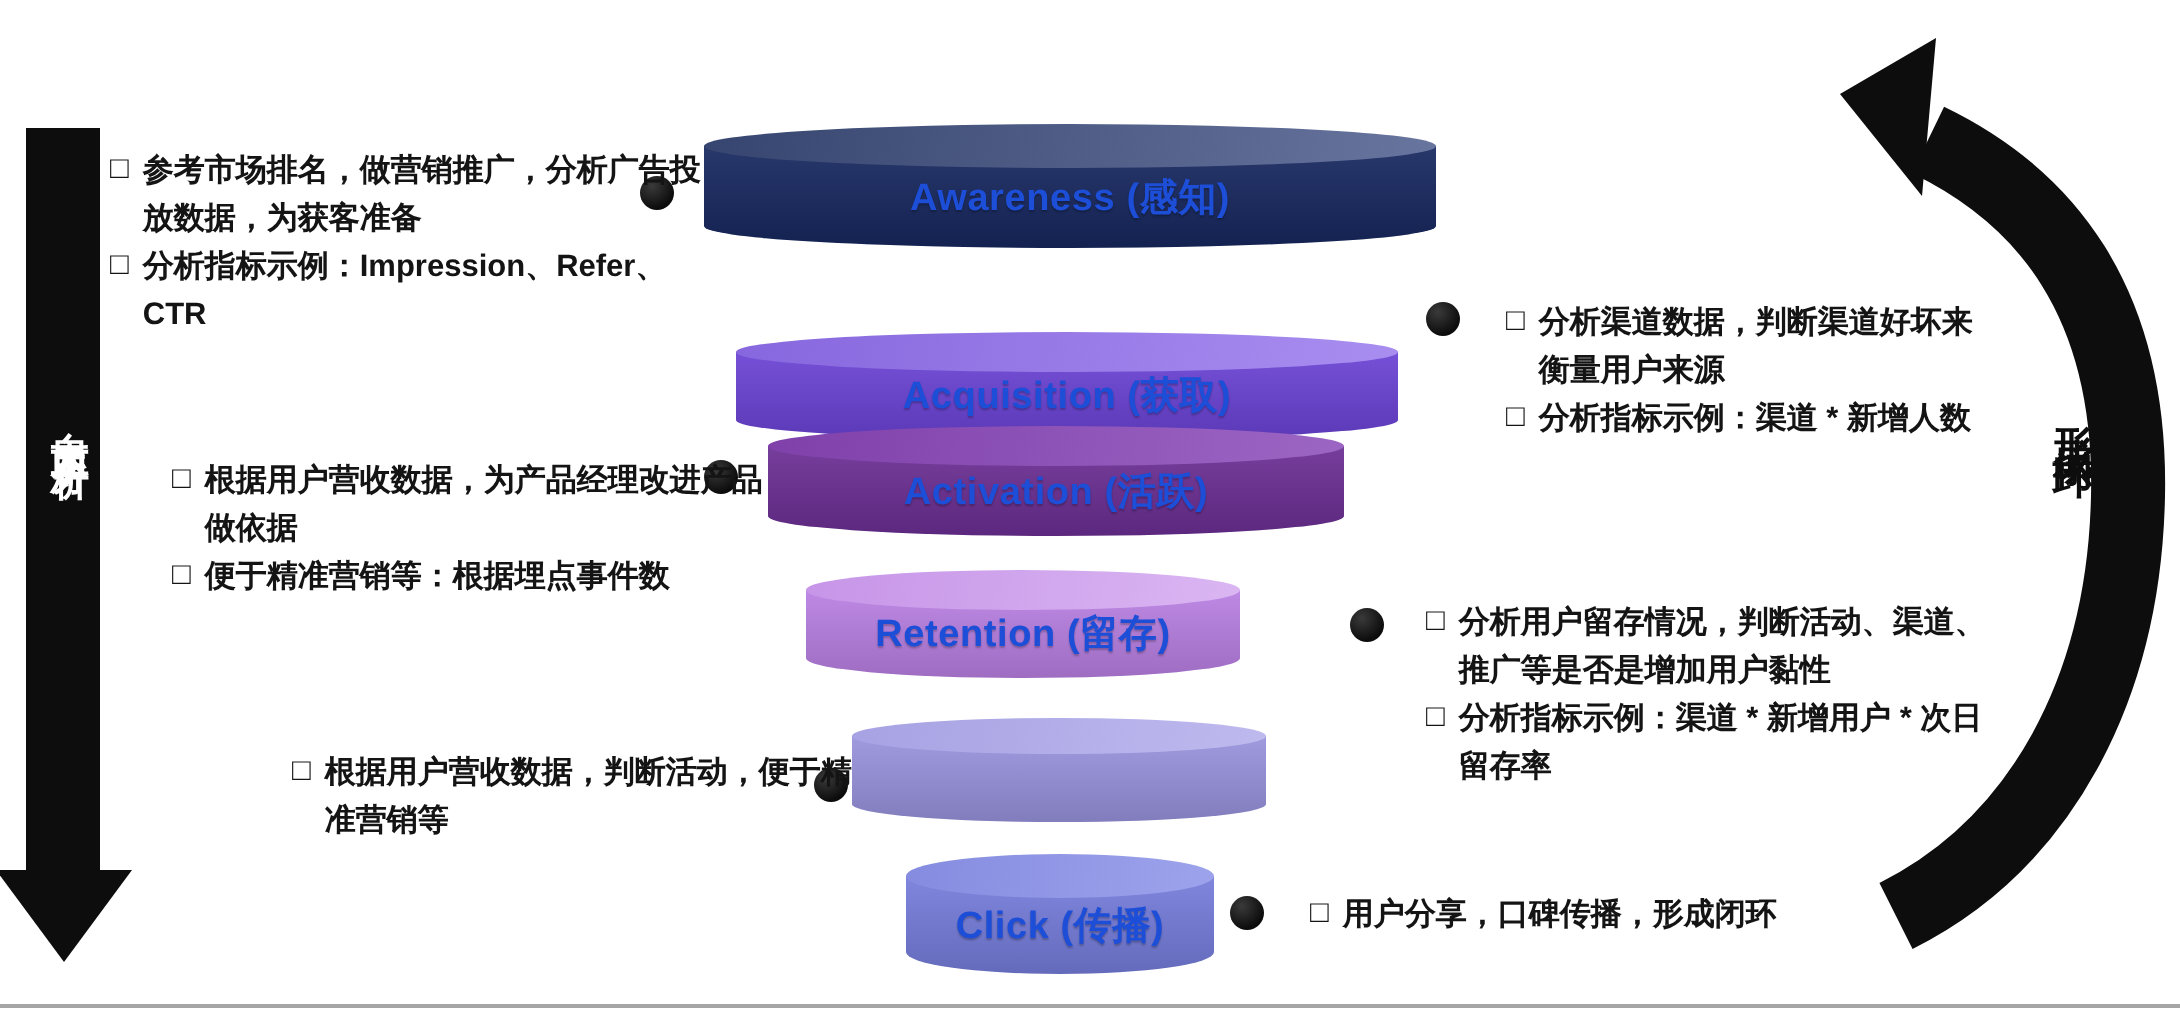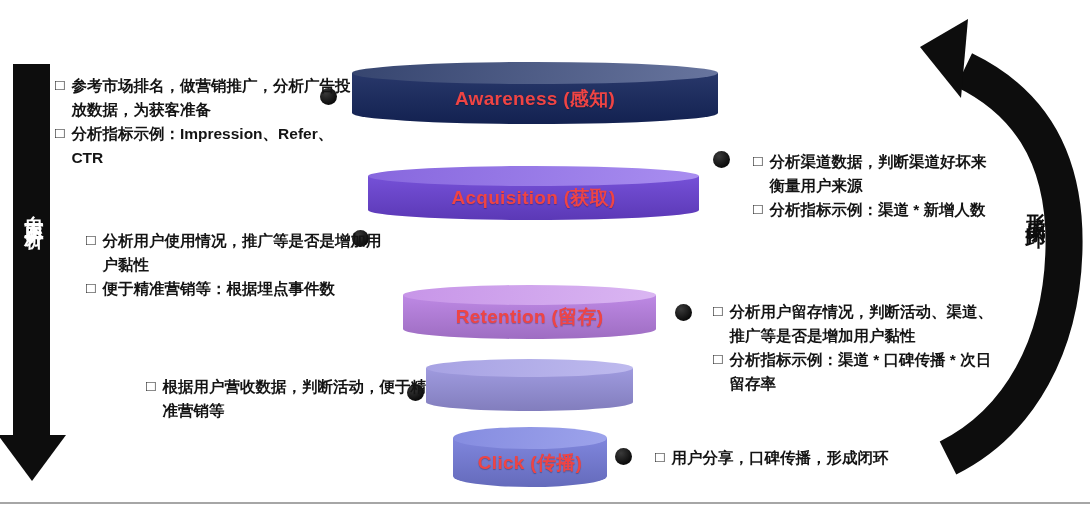--- a/index.html
+++ b/index.html
@@ -23,21 +23,21 @@
     background:linear-gradient(to bottom, rgba(255,255,255,.08), rgba(0,0,0,.14));
   }
   .cyl-top{
     position:absolute;left:0;right:0;top:0;height:calc(var(--ry) * 2);
     border-radius:50%;
     background:linear-gradient(100deg, var(--top1), var(--top2));
   }
   .cyl-label{
     position:absolute;left:0;right:0;top:var(--ry);bottom:0;
     display:flex;align-items:center;justify-content:center;
-    color:#ef4444;font-weight:bold;font-size:19px;letter-spacing:.3px;
+    color:#1d4ed8;font-weight:bold;font-size:19px;letter-spacing:.3px;
     text-shadow:0 1px 1px rgba(0,0,0,.25);
     white-space:nowrap;
   }
 
   
   .dot{
     position:absolute;width:17px;height:17px;border-radius:50%;
     background:radial-gradient(circle at 35% 30%, #3a3a3a, #0c0c0c 70%);
   }
 
@@ -90,21 +90,26 @@
   <div class="layer" style="left: 352px; top: 62px; width: 366px; height: 62px; --ry: 11px; --body: #16275e; --top1: #36456f; --top2: #68759e;">
     <div class="cyl-body"></div>
     <div class="cyl-top"></div>
     <div class="cyl-label">Awareness (感知)</div>
   </div>
   <div class="layer" style="left: 368px; top: 140px; width: 331px; height: 54px; margin-top: 26px; --ry: 10px; --body: #6a42d4; --top1: #8767de; --top2: #a98ef0;">
     <div class="cyl-body"></div>
     <div class="cyl-top"></div>
     <div class="cyl-label">Acquisition (获取)</div>
   </div>
-  <div class="layer" style="left: 403px; top: 285px; width: 253px; height: 54px; text-align: right; --ry: 10px; --body: #b87fe2; --top1: #c795e8; --top2: #dab6f2;">
+  <div class="layer" style="left: 384px; top: 213px; width: 288px; height: 55px; --ry: 10px; --body: #6b2e93; --top1: #7f40aa; --top2: #9c66c4;">
+    <div class="cyl-body"></div>
+    <div class="cyl-top"></div>
+    <div class="cyl-label">Activation (活跃)</div>
+  </div>
+  <div class="layer" style="left: 403px; top: 285px; width: 217px; height: 54px; text-align: right; --ry: 10px; --body: #b87fe2; --top1: #c795e8; --top2: #dab6f2;">
     <div class="cyl-body"></div>
     <div class="cyl-top"></div>
     <div class="cyl-label">Retention (留存)</div>
   </div>
   <div class="layer" style="left: 426px; top: 359px; width: 207px; height: 52px; --ry: 9px; --body: #9792dc; --top1: #a7a2e3; --top2: #bebaee;">
     <div class="cyl-body"></div>
     <div class="cyl-top"></div>
   </div>
   <div class="layer" style="left: 453px; top: 427px; width: 154px; height: 60px; --ry: 11px; --body: #757cda; --top1: #858ce0; --top2: #9da3eb;">
     <div class="cyl-body"></div>
@@ -137,36 +142,36 @@
     </div>
     <div class="note-item">
       <span class="bullet">□</span>
       <span class="note-text">分析指标示例：渠道 * 新增人数</span>
     </div>
   </div>
 
   <div class="note" style="left:86px;top:229px;width:300px">
     <div class="note-item">
       <span class="bullet">□</span>
-      <span class="note-text">分析用户使用情况，推广等是否是增加用户黏性</span>
+      <span class="note-text">根据用户营收数据，为产品经理改进产品做依据</span>
     </div>
     <div class="note-item">
       <span class="bullet">□</span>
       <span class="note-text">便于精准营销等：根据埋点事件数</span>
     </div>
   </div>
 
   <div class="note" style="left:713px;top:300px;width:282px">
     <div class="note-item">
       <span class="bullet">□</span>
       <span class="note-text">分析用户留存情况，判断活动、渠道、推广等是否是增加用户黏性</span>
     </div>
     <div class="note-item">
       <span class="bullet">□</span>
-      <span class="note-text">分析指标示例：渠道 * 口碑传播 * 次日留存率</span>
+      <span class="note-text">分析指标示例：渠道 * 新增用户 * 次日留存率</span>
     </div>
   </div>
 
   <div class="note" style="left:146px;top:375px;width:285px">
     <div class="note-item">
       <span class="bullet">□</span>
       <span class="note-text">根据用户营收数据，判断活动，便于精准营销等</span>
     </div>
   </div>
 

